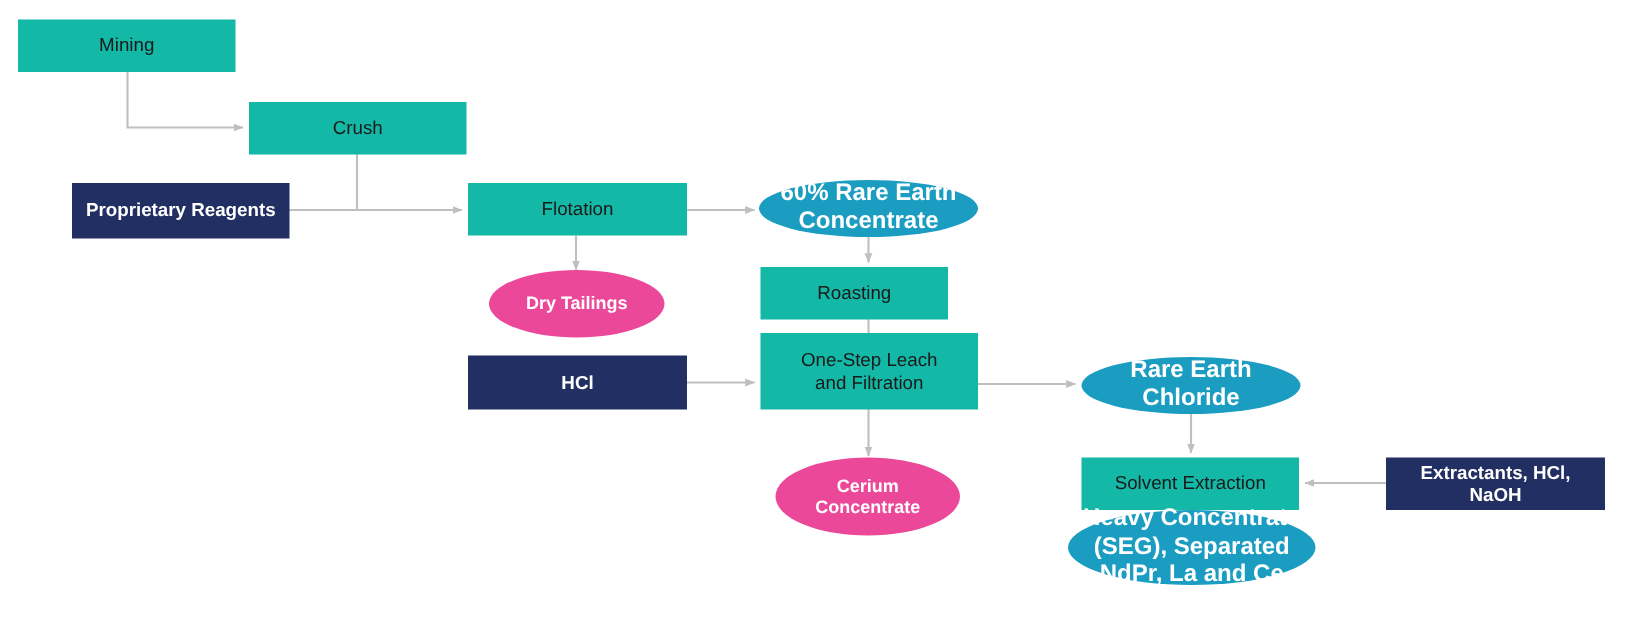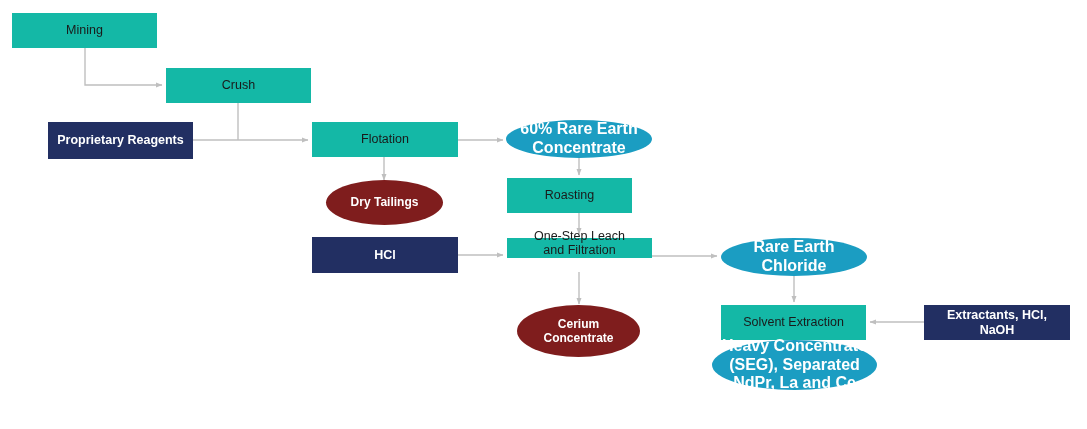--- a/index.html
+++ b/index.html
@@ -50,21 +50,21 @@
   
   .ellipse-teal-light {
     background: #1b9dc2;
     color: #ffffff;
     border-radius: 50%;
     font-size: 16px;
     font-weight: bold;
   }
   
   .ellipse-teal-dark {
-    background: #7f1d1d;
+    background: #ec4899;
     color: #ffffff;
     border-radius: 50%;
     font-size: 12px;
     font-weight: bold;
   }
   .connector {
     position: absolute;
   }
   .connector svg {
     display: block;
@@ -140,21 +140,21 @@
   </div>
 
   <div class="node box-grey" style="left:507px; top:178px; width:125px; height:35px;">
     <span class="label">Roasting</span>
   </div>
 
   <div class="node box-navy" style="left:312px; top:237px; width:146px; height:36px;justify-content:flex-end;">
     <span class="label">HCl</span>
   </div>
 
-  <div class="node box-grey" style="left:507px; top:238px; width:145px; height:20px;align-items:flex-end;">
+  <div class="node box-grey" style="left:507px; top:222px; width:145px; height:51px;">
     <span class="label">One-Step Leach
 and Filtration</span>
   </div>
 
   <div class="node ellipse-teal-light" style="left:721px; top:238px; width:146px; height:38px;">
     <span class="label">Rare Earth
 Chloride</span>
   </div>
 
   <div class="node ellipse-teal-dark" style="left:517px; top:305px; width:123px; height:52px;">

